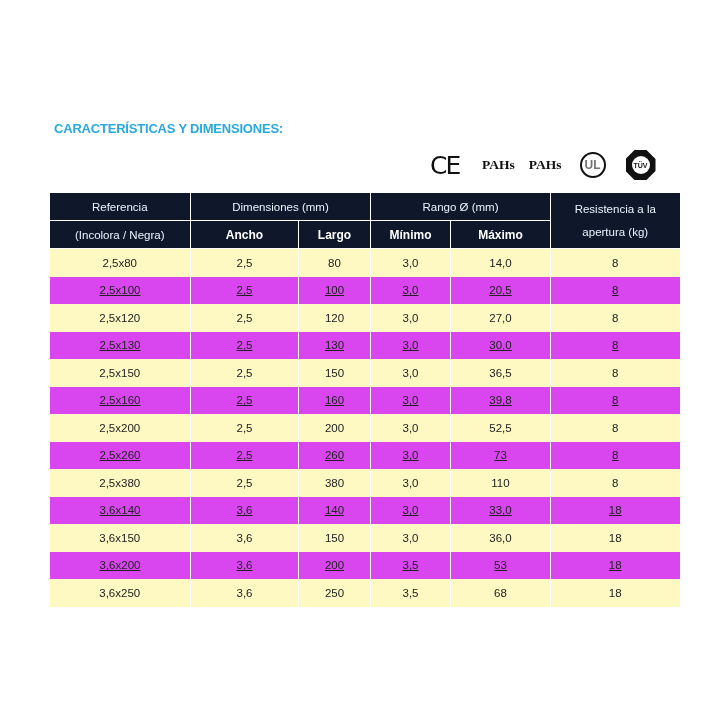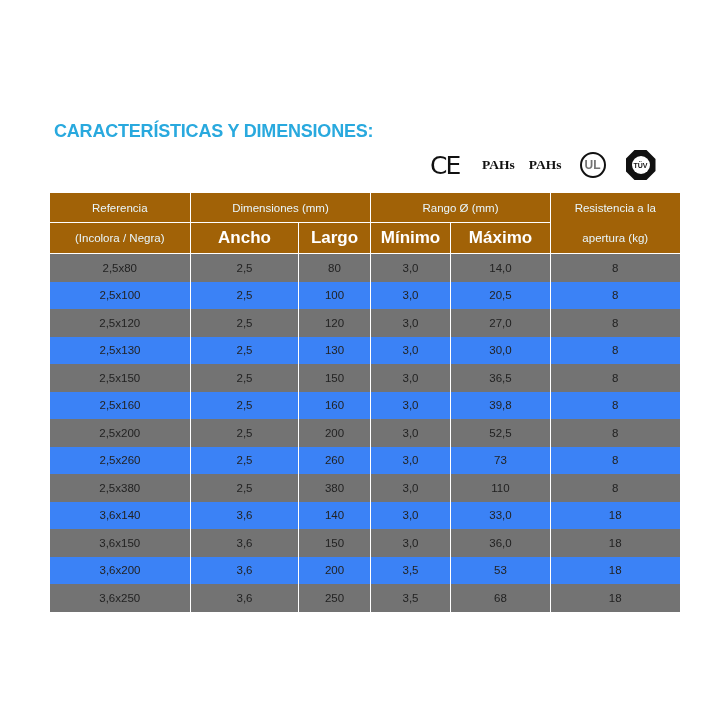--- a/index.html
+++ b/index.html
@@ -1,31 +1,31 @@
 <!DOCTYPE html>
 <html><head>
 <meta charset="utf-8">
 <style>
   html, body { margin:0; padding:0; background:#ffffff; }
   body { width:720px; height:720px; position:relative; overflow:hidden; font-family:"Liberation Sans", sans-serif; }
-  .title { position:absolute; left:54px; top:121px; font-size:18px; font-weight:bold; color:#29a9de; letter-spacing:-0.2px; }
+  .title { position:absolute; left:54px; top:121px; font-size:13px; font-weight:bold; color:#29a9de; letter-spacing:-0.2px; }
   .certs { position:absolute; left:430px; top:148px; height:34px; display:flex; align-items:center; }
   .cert-ce { font-family:"DejaVu Sans", sans-serif; font-size:25px; color:#111; letter-spacing:-2px; width:42px; font-weight:normal; }
   .cert-txt { font-size:13.5px; font-weight:bold; color:#111; margin-left:10px;font-family:Liberation Serif, serif; }
   .cert-ul { margin-left:18px; width:26px; height:26px; border:2.5px solid #111; border-radius:50%; box-sizing:border-box; display:flex; align-items:center; justify-content:center; font-weight:bold; font-size:12px; color:#737373; }
   .cert-tuv { margin-left:20px; width:30px; height:30px; background:#111; clip-path:polygon(30% 0,70% 0,100% 30%,100% 70%,70% 100%,30% 100%,0 70%,0 30%); display:flex; align-items:center; justify-content:center; }
   .cert-tuv span { width:18px; height:18px; background:#fff; border-radius:50%; font-size:7px; font-weight:bold; display:flex; align-items:center; justify-content:center; color:#111; }
   table { position:absolute; left:49px; top:193px; border-collapse:collapse; width:630px; table-layout:fixed; }
-  th { background:#a16207; color:#e8f6fd; font-weight:normal; font-size:11.5px; height:27px; padding:0; border-left:1px solid #ffffff; border-bottom:1px solid #ffffff; text-align:center; }
-  th.sub { font-weight:bold; color:#ffffff; font-size:17px; height:27px; }
+  th { background:#0f172a; color:#e8f6fd; font-weight:normal; font-size:11.5px; height:27px; padding:0; border-left:1px solid #ffffff; border-bottom:1px solid #ffffff; text-align:center; }
+  th.sub { font-weight:bold; color:#ffffff; font-size:12px; height:27px; }
   th.first { border-left:none; }
   td { font-size:11.5px; color:#222; text-align:center; height:27.5px; padding:0; border-left:1px solid #ffffff; }
   td.first { border-left:none; }
-  tr.even td { background:#737373; }
-  tr.odd td { background:#3b82f6; border-left:1px solid #ffffff; }
+  tr.even td { background:#fef9c3; }
+  tr.odd td { background:#d946ef; border-left:1px solid #ffffff;text-decoration:underline; }
 </style>
 </head>
 <body>
 
 <div class="title">CARACTERÍSTICAS Y DIMENSIONES:</div>
 
 <div class="certs">
   <span class="cert-ce">CE</span>
   <span class="cert-txt">PAHs</span>
   <span class="cert-txt" style="margin-left:14px;">PAHs</span>
@@ -42,21 +42,21 @@
       <col style="width:72px">
     <col style="width:80px">
       <col style="width:100px">
       <col style="width:129px">
   </colgroup>
   <thead>
     <tr>
       <th class="first">Referencia</th>
       <th colspan="2">Dimensiones (mm)</th>
       <th colspan="2">Rango Ø (mm)</th>
-      <th rowspan="2" style="border-bottom:1px solid #fff; line-height:30px;"><span style="display:inline-block;width:100px;">Resistencia a la apertura (kg)</span></th>
+      <th rowspan="2" style="border-bottom:1px solid #fff; line-height:23px;"><span style="display:inline-block;width:100px;">Resistencia a la apertura (kg)</span></th>
     </tr>
     <tr>
       <th class="first">(Incolora / Negra)</th>
       <th class="sub">Ancho</th>
       <th class="sub">Largo</th>
       <th class="sub">Mínimo</th>
       <th class="sub">Máximo</th>
     </tr>
   </thead>
   <tbody id="tbody">

